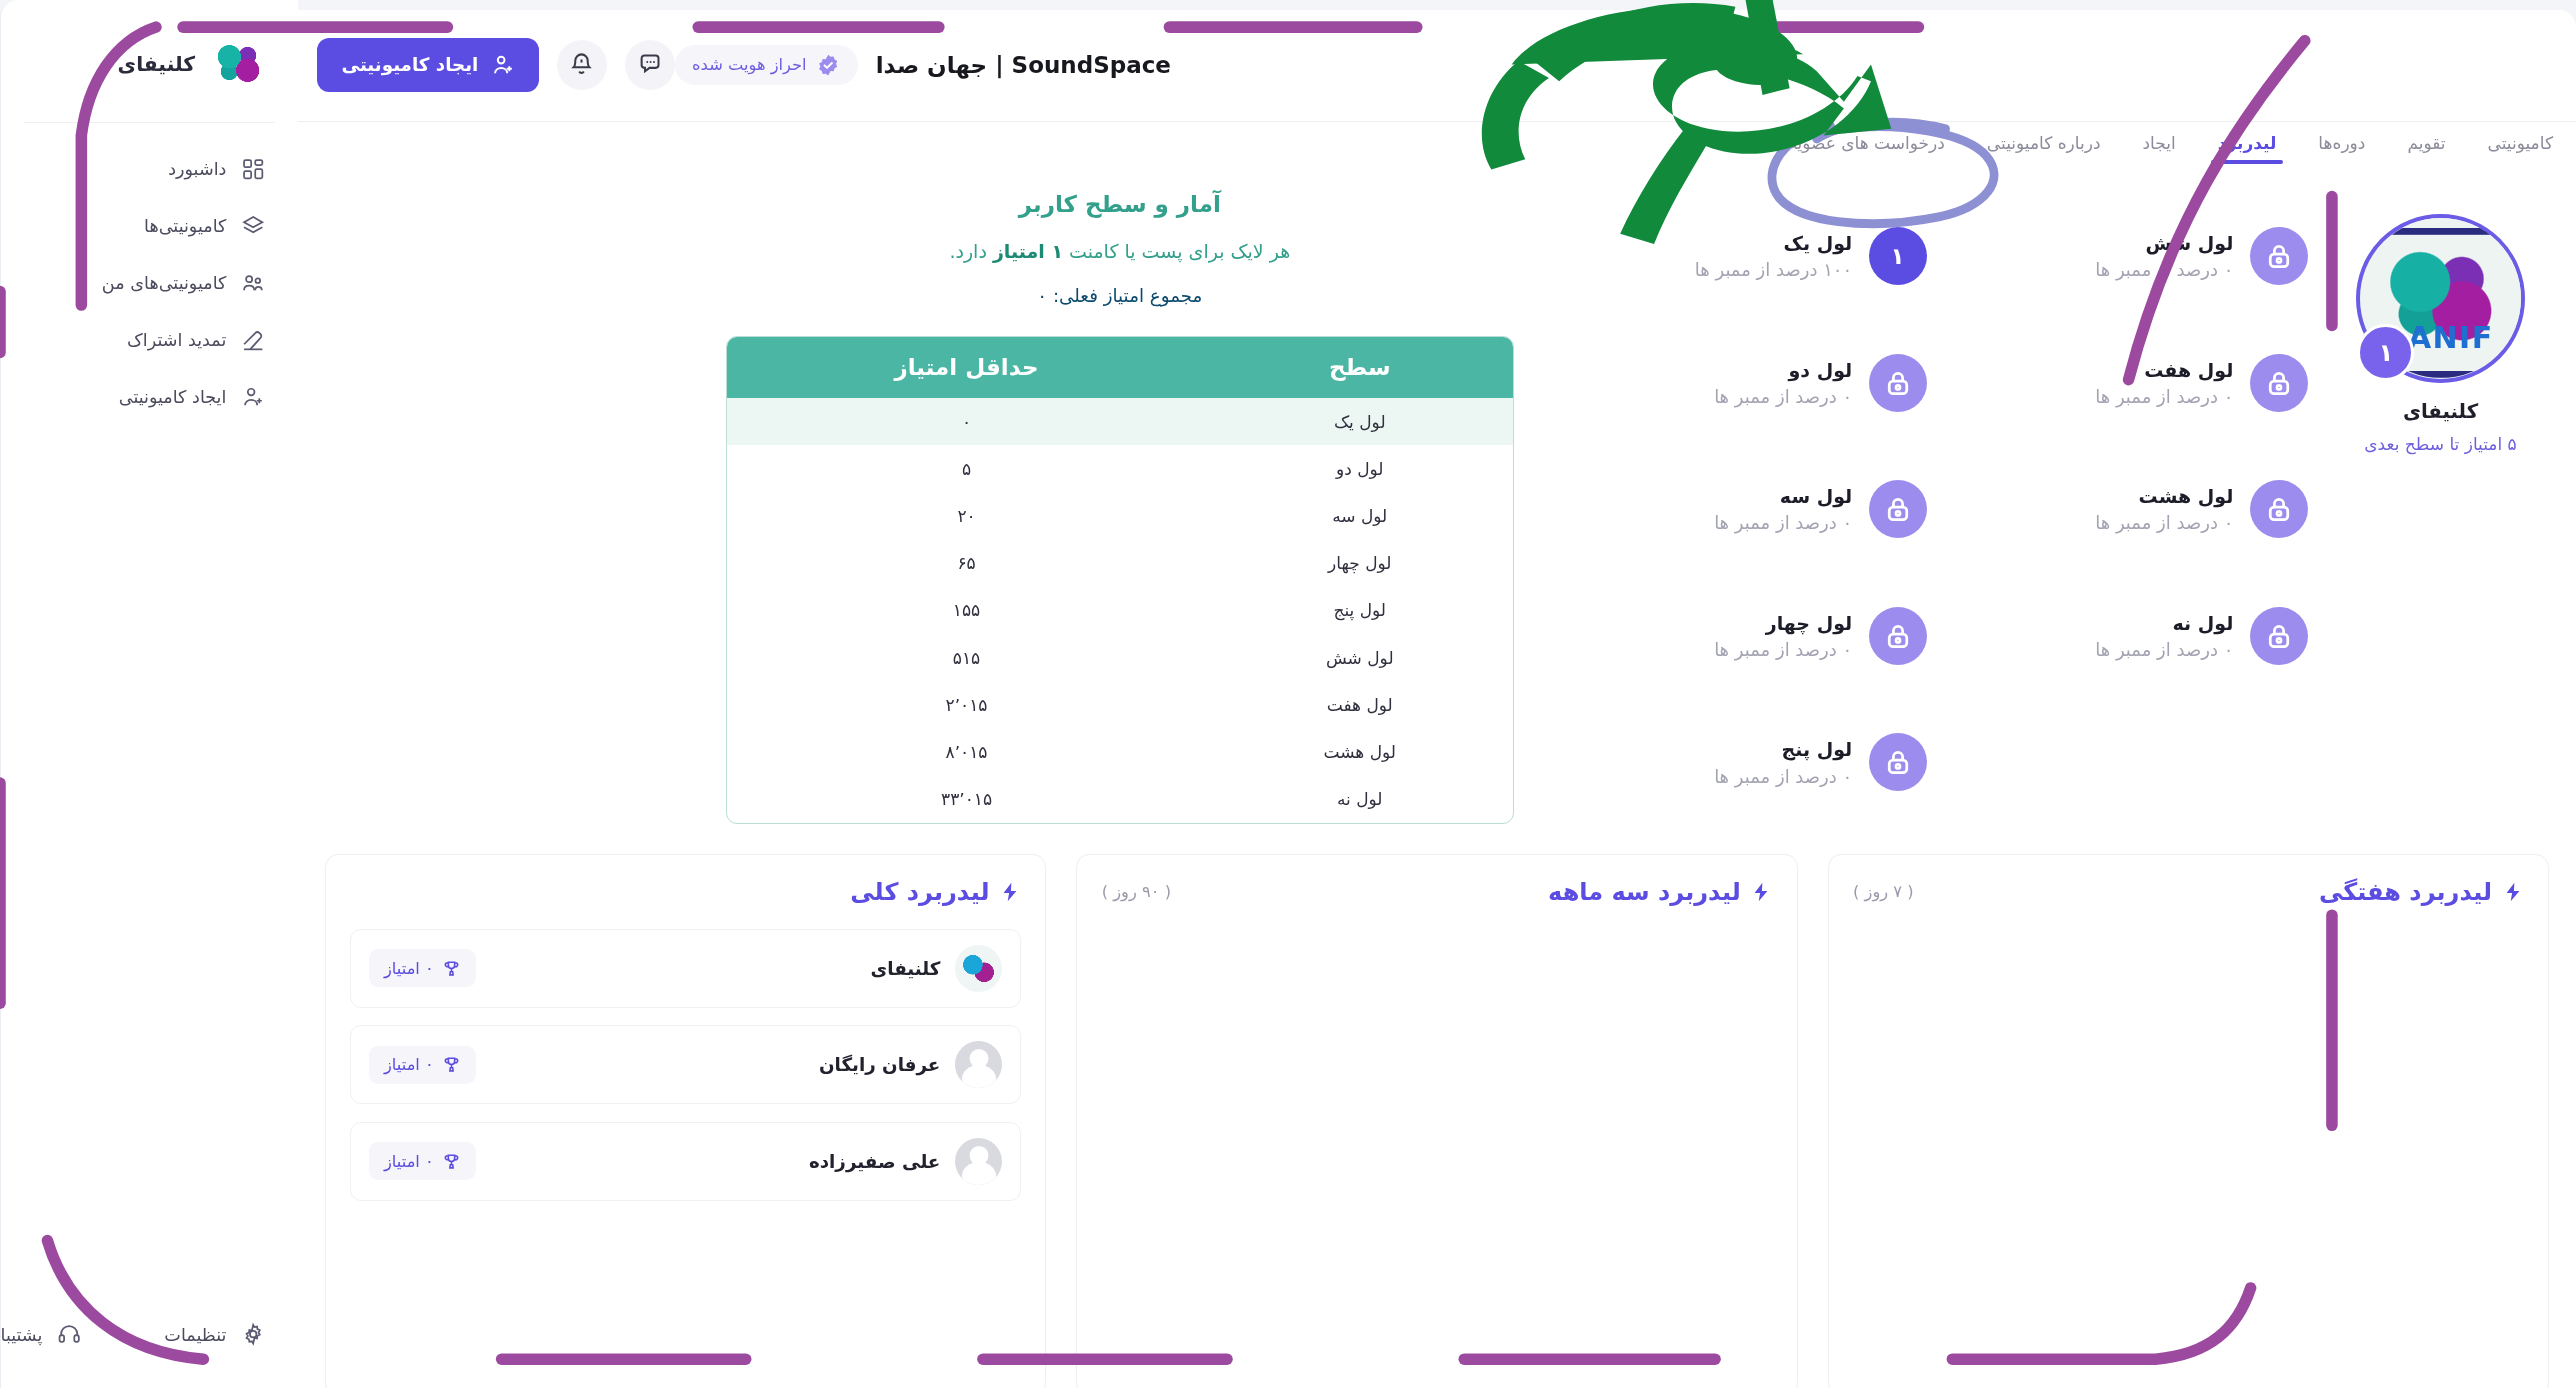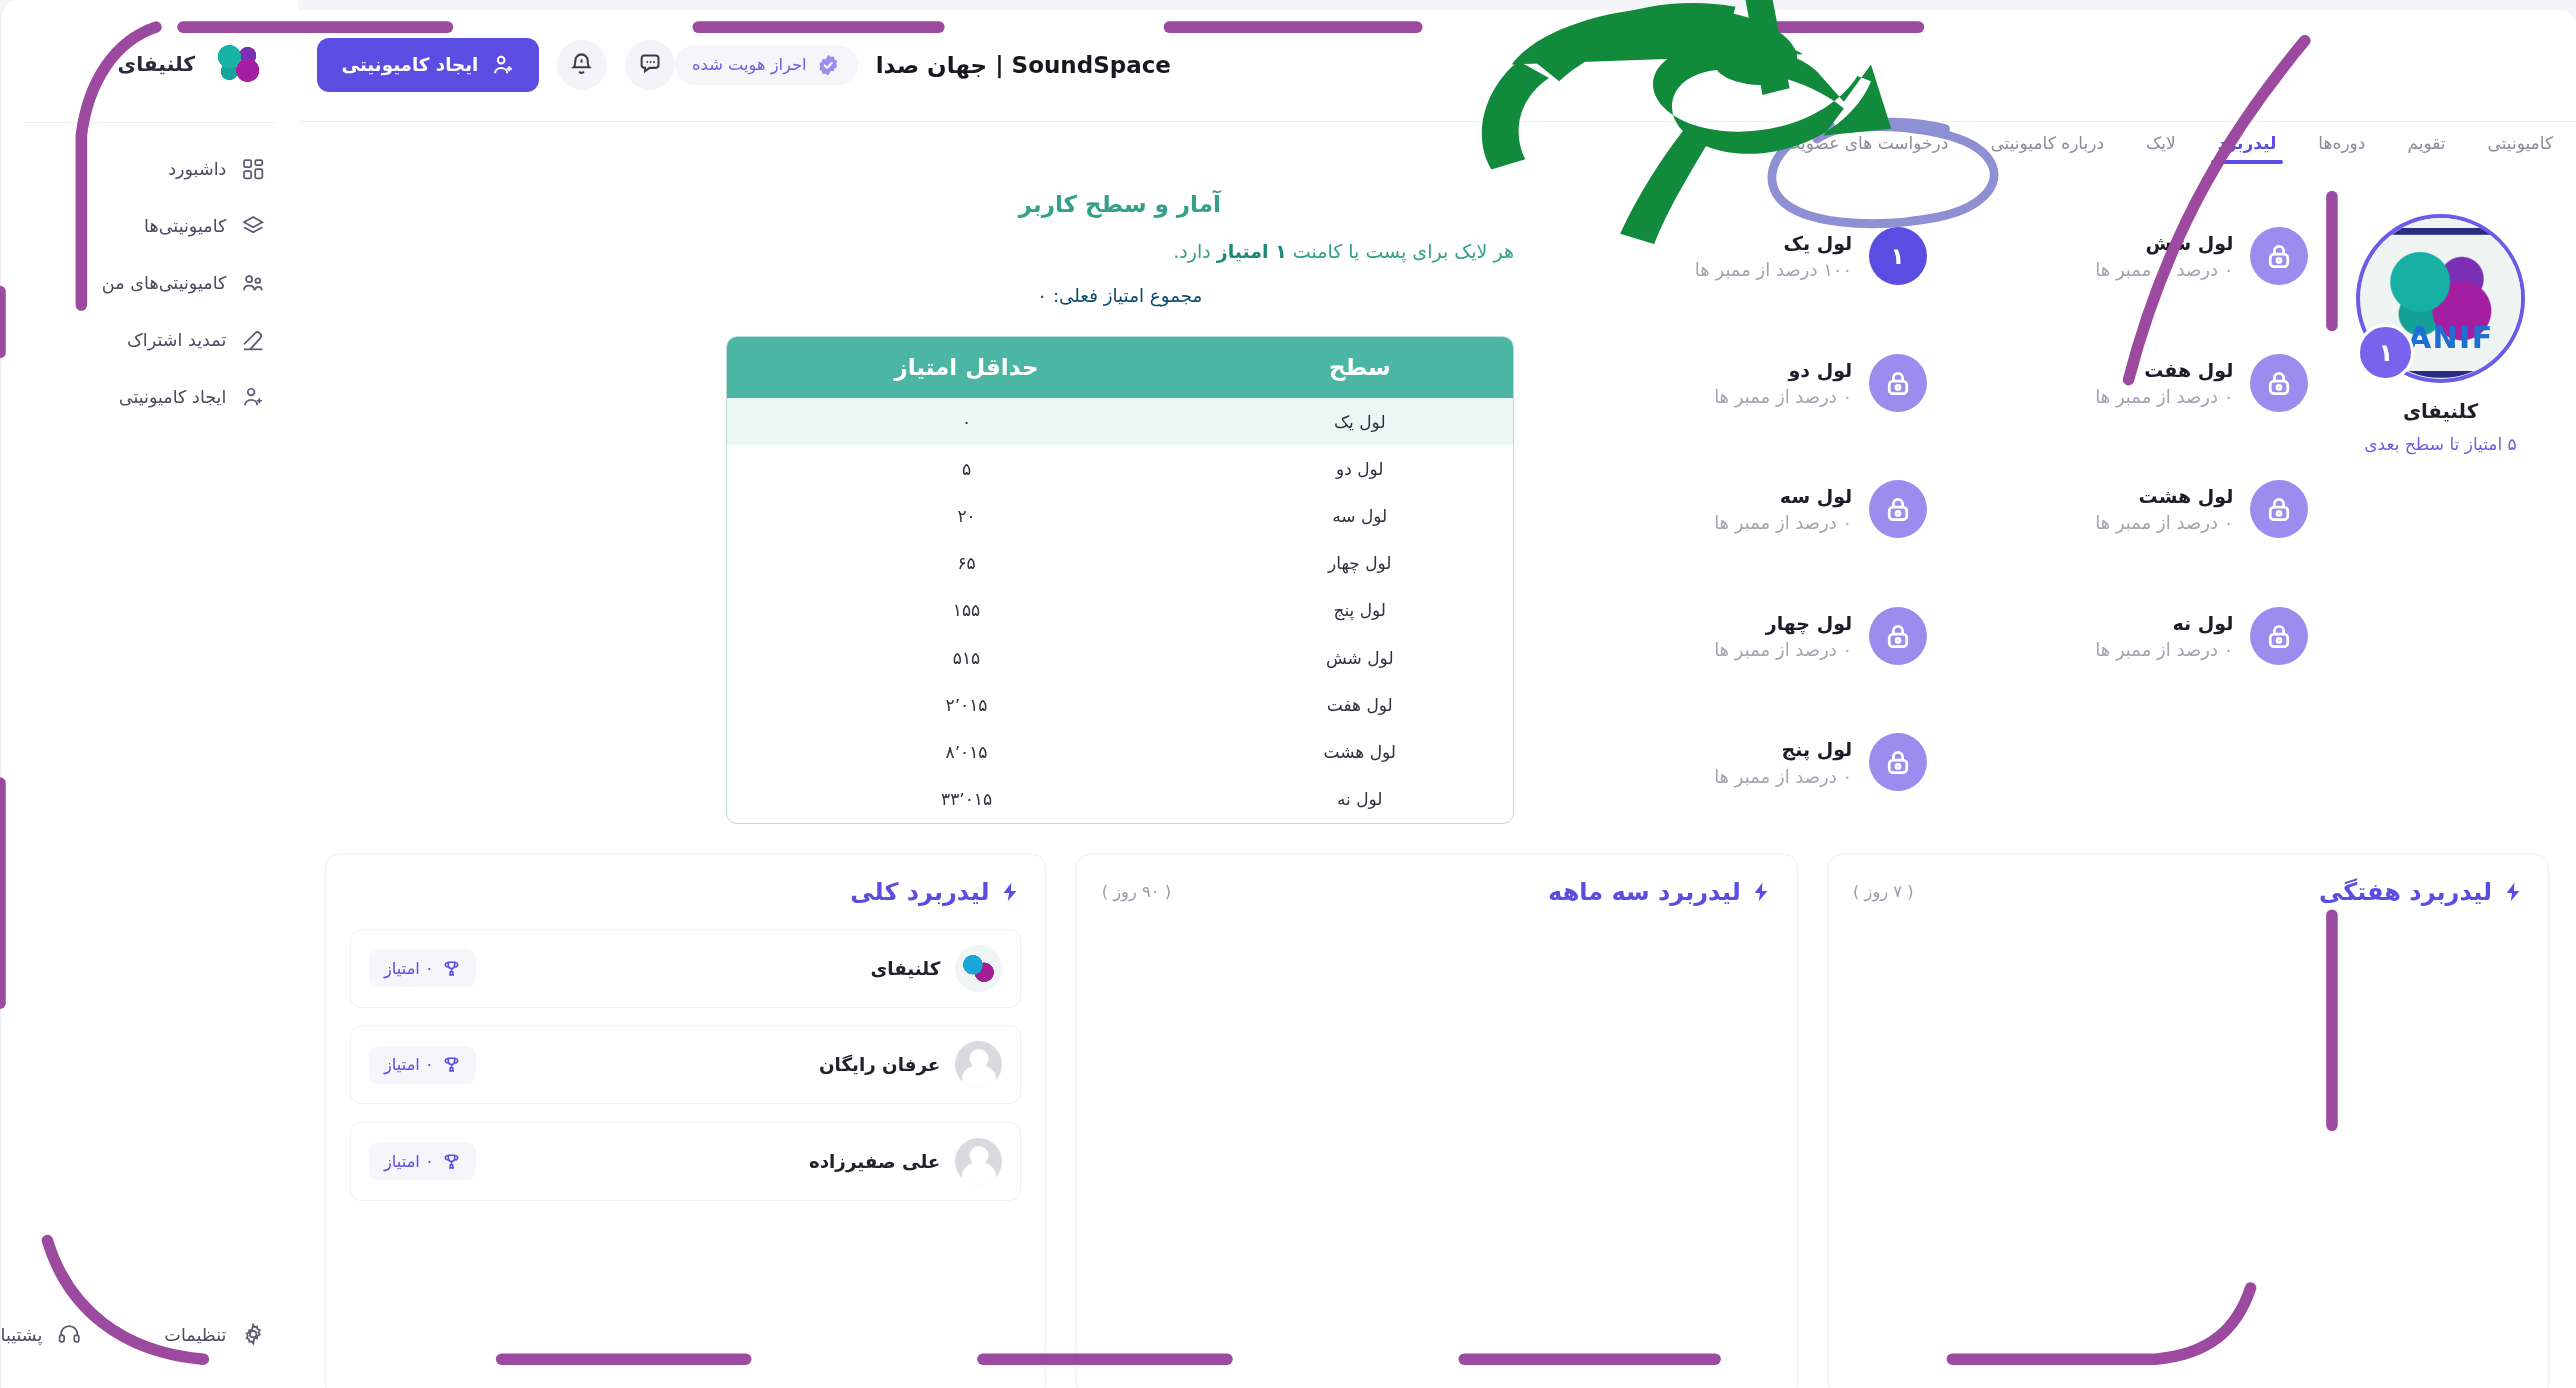--- a/index.html
+++ b/index.html
@@ -149,21 +149,21 @@
   }
   .level-circle.cur { background:#5b4de2; font-size:23px; font-weight:bold; }
   .level-circle svg { width:30px; height:30px; stroke:#fff; fill:none; stroke-width:2.2; }
   .level-text { display:flex; flex-direction:column; gap:5.4px; }
   .level-name { font-size:19px; font-weight:bold; color:#1d1d29; }
   .level-pct { font-size:18px; color:#a3a3b2; }
 
   
   .stats { width:847px; padding:0 45px 0 13.6px; }
   .stats h2 { text-align:center; color:#32a08b; font-size:23px; font-weight:bold; margin-bottom:23px; }
-  .stats .note { text-align:right; color:#32a08b; font-size:19px; margin-bottom:23px; }
+  .stats .note { text-align:center; color:#32a08b; font-size:19px; margin-bottom:23px; }
   .stats .note b { color:#1c8a74; }
   .stats .total { text-align:center; color:#0c4a6e; font-size:18.3px; margin-bottom:30px; }
   table.levels-table {
     width:100%; border-collapse:separate; border-spacing:0;
     border:0.7px solid #b9ded6; border-radius:11px; overflow:hidden;
     background:#fff;
   }
   table.levels-table th {
     background:#4cb6a4; color:#fff; font-size:23px; font-weight:bold;
     padding:17.6px 27px; text-align:center;
@@ -363,21 +363,21 @@
             <span>ایجاد کامیونیتی</span>
           </button>
         </div>
       </div>
 
       <nav class="tabs">
         <div class="tab">کامیونیتی</div>
         <div class="tab">تقویم</div>
         <div class="tab">دوره‌ها</div>
         <div class="tab active">لیدربرد</div>
-        <div class="tab">لایک</div>
+        <div class="tab">ایجاد</div>
         <div class="tab">درباره کامیونیتی</div>
         <div class="tab">درخواست های عضویت</div>
       </nav>
 
       <section class="section-top">
 
         <div class="levels-wrap">
           <div class="avatar-col">
             <div class="avatar-ring">
               <div class="avatar-img"></div>

